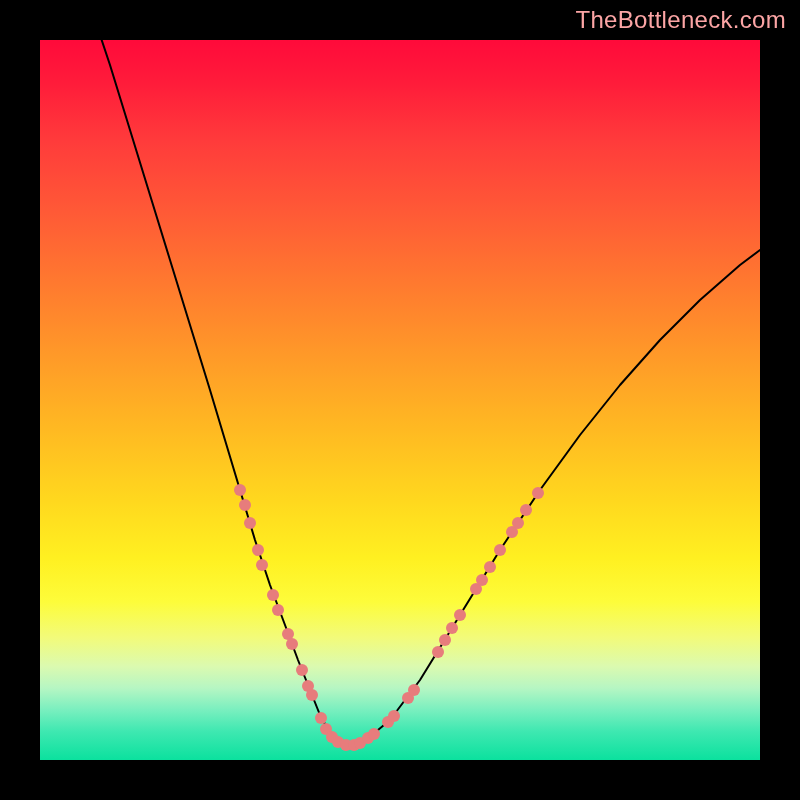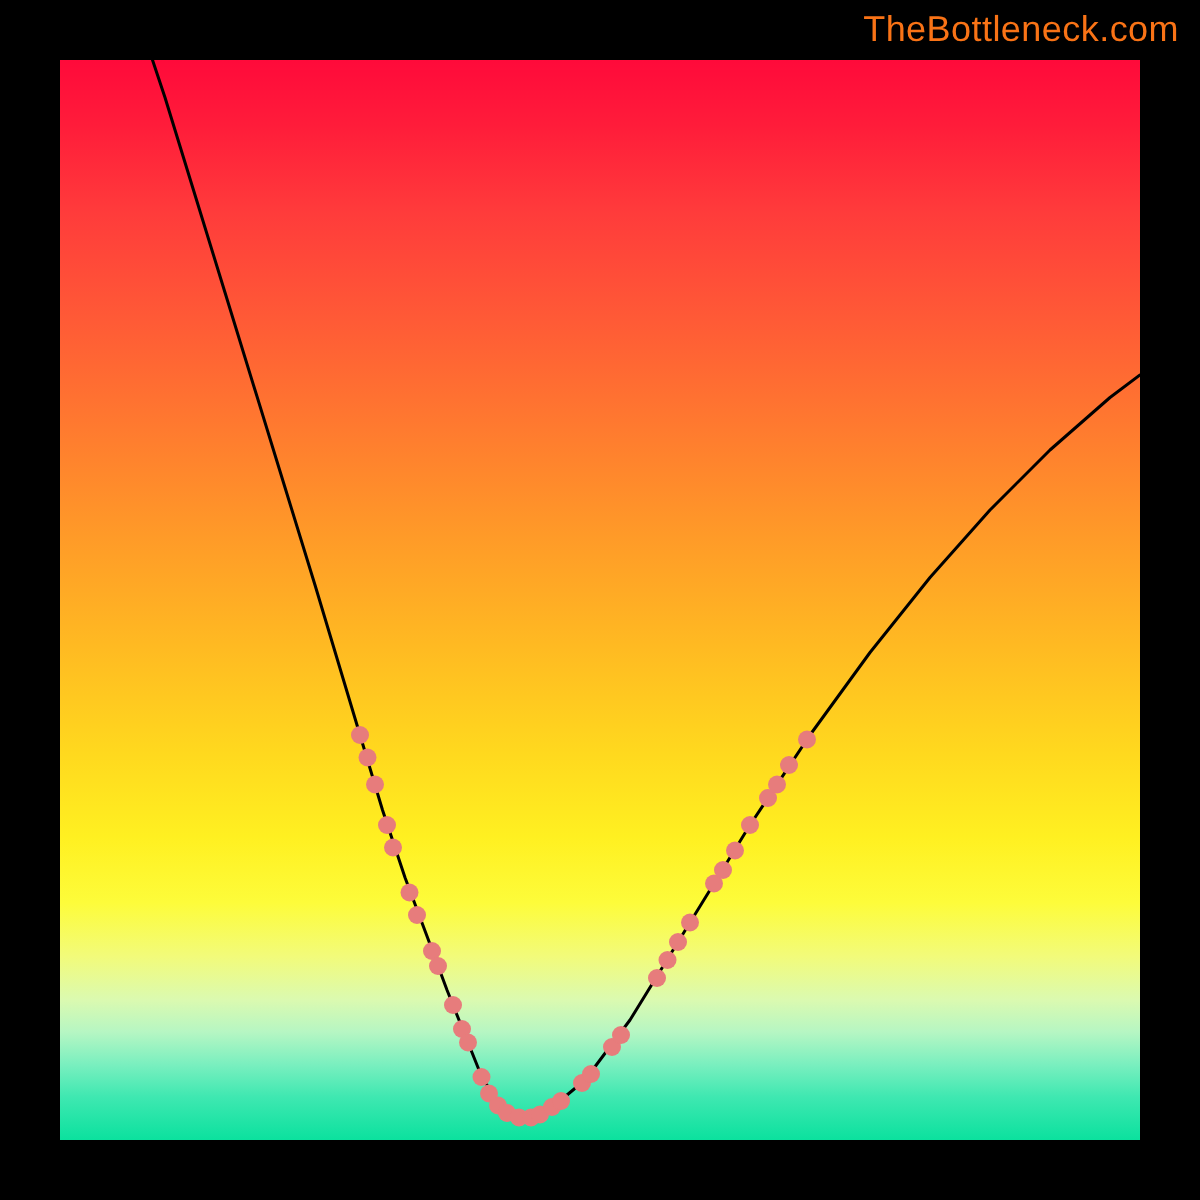--- a/index.html
+++ b/index.html
@@ -44,21 +44,21 @@
       #b6f6c3 90%,
       #7aefbf 93%,
       #3fe8b1 96%,
       #0be19e 100%
     );
   }
   .watermark {
     position: absolute;
     top: 6px;
     right: 14px;
-    color: #f97316;
+    color: #fca5a5;
     font-size: 24px;
     font-weight: 500;
     letter-spacing: 0.3px;
     user-select: none;
     z-index: 5;
   }
   svg.overlay {
     position: absolute;
     inset: 0;
     width: 720px;

